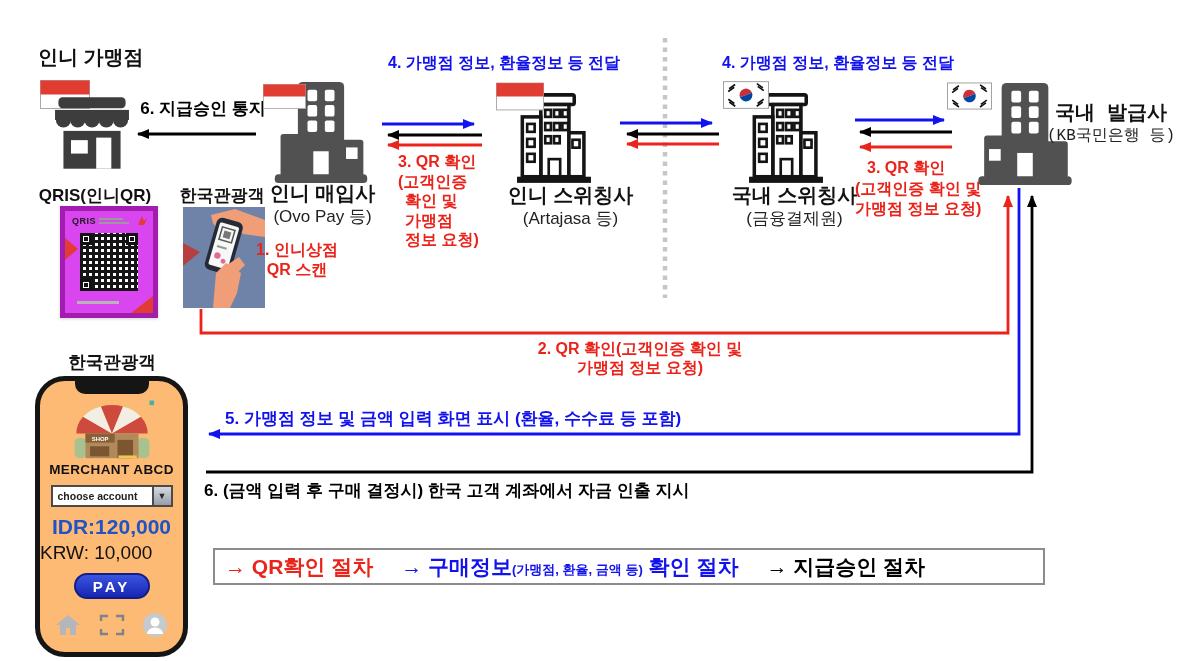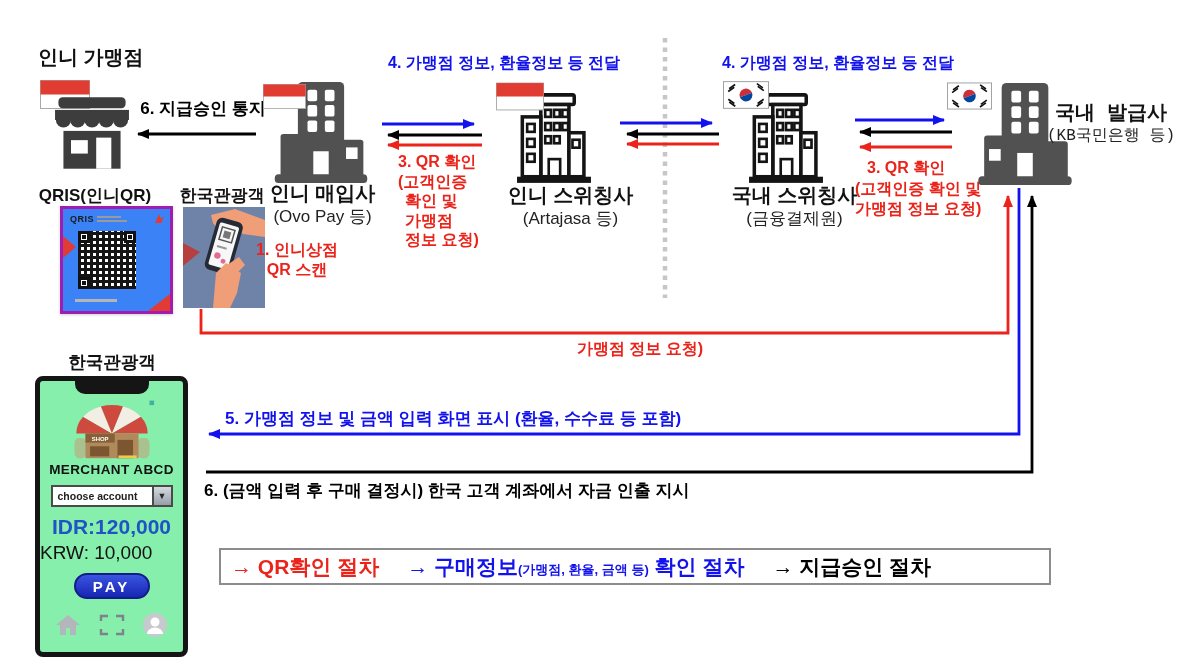--- a/index.html
+++ b/index.html
@@ -10,38 +10,38 @@
   .nowrap{white-space:nowrap;}
   .b{font-weight:700;}
   .red{color:#ea241b;}
   .blue{color:#1212ee;}
   .blk{color:#000;}
   .node-label{font-size:20px;font-weight:700;color:#111;line-height:1.15;}
   .node-sub{font-size:17px;font-weight:400;color:#222;}
   .step16{font-size:16px;line-height:19.5px;}
   .step17{font-size:17px;}
   
-  .qrcard{background:#3b82f6;border:3px solid #a21caf;box-shadow:0 1px 3px rgba(0,0,0,.18);padding-left:19px;}
+  .qrcard{background:#d946ef;border:5px solid #a21caf;box-shadow:0 1px 3px rgba(0,0,0,.18);}
   .qrcard .brand{position:absolute;left:7px;top:5px;font-size:9px;font-weight:700;color:#1a1a1a;letter-spacing:.5px;}
   .qrcard .hbar{position:absolute;background:#9a9a9a;height:2px;}
   .qrcard .bird{position:absolute;right:6px;top:5px;width:9px;height:9px;background:#e23b36;
                 clip-path:polygon(0 100%,45% 0,65% 55%,100% 20%,70% 100%);}
   .qrcard .tri-l{position:absolute;left:0;top:27px;width:13px;height:22px;background:#e23b36;
                  clip-path:polygon(0 0,100% 50%,0 100%);}
   .qrcard .tri-br{position:absolute;right:0;bottom:0;width:22px;height:17px;background:#e23b36;
                   clip-path:polygon(100% 0,100% 100%,0 100%);}
   .qrcard .qr{position:absolute;left:15px;top:22px;width:58px;height:58px;
       background:
         repeating-linear-gradient(0deg,#151515 0 3px,transparent 3px 6px),
         repeating-linear-gradient(90deg,#151515 0 3px,#fff 3px 6px);}
   .finder{position:absolute;width:12px;height:12px;border:3px solid #111;background:#fff;box-sizing:border-box;}
   .finder::after{content:"";position:absolute;left:1px;top:1px;width:4px;height:4px;background:#111;}
   .qrcard .cap{position:absolute;left:12px;bottom:9px;width:42px;height:3px;background:#b5b5b5;}
   
-  .phone{box-sizing:border-box;width:153px;height:281px;border:5px solid #151515;border-radius:8px;background:#86efac;}
+  .phone{box-sizing:border-box;width:153px;height:281px;border:5px solid #151515;border-radius:30px;background:#fdba74;}
   .notch{position:absolute;left:50%;top:0;transform:translateX(-50%);width:74px;height:13px;background:#151515;
          border-radius:0 0 10px 10px;}
   .merchant{margin-top:2px;text-align:center;font-size:13.5px;font-weight:700;letter-spacing:.4px;color:#111;}
   .dropdown{margin:8px auto 0;width:122px;height:22px;border:2px solid #4a4a4a;background:#fff;display:flex;
             align-items:center;box-sizing:border-box;}
   .dropdown .txt{flex:1;font-size:10.5px;font-weight:700;color:#222;padding-left:5px;}
   .dropdown .btn{width:19px;height:100%;background:linear-gradient(#d6dadf,#969ea8);border-left:2px solid #4a4a4a;
             display:flex;align-items:center;justify-content:center;font-size:9px;color:#23292e;box-sizing:border-box;}
   .idr{margin-top:8px;text-align:center;font-size:21px;font-weight:700;color:#2053c5;}
   .krw{margin-top:3px;text-align:left;font-size:19px;color:#111;}
@@ -297,20 +297,21 @@
       <rect x="37" y="21" width="8" height="1.8" transform="rotate(-35 41 22)"></rect>
       <rect x="36" y="24" width="8" height="1.8" transform="rotate(-35 40 25)"></rect>
     </g>
   </svg>
   <div class="abs ctr" style="left:1026px;top:102px;width:170px;font-family:Liberation Mono, monospace;">
     <div class="node-label">국내 발급사</div>
     <div class="node-sub" style="font-size:16px;">(KB국민은행 등)</div>
   </div>
 
   <div class="abs ctr b red step16" style="left:470px;top:340px;width:340px;line-height:18.5px;">
+    <div>2. QR 확인(고객인증 확인 및</div>
     <div>가맹점 정보 요청)</div>
   </div>
 
   <div class="abs b blue step17 nowrap" style="left:225px;top:407px;">5. 가맹점 정보 및 금액 입력 화면 표시 (환율, 수수료 등 포함)</div>
 
   <div class="abs b blk step17 nowrap" style="left:204px;top:479px;">6. (금액 입력 후 구매 결정시) 한국 고객 계좌에서 자금 인출 지시</div>
 
   <div class="abs ctr b" style="left:52px;top:350px;width:120px;font-size:17.5px;color:#111;">한국관광객</div>
   <div class="abs phone" style="left:35px;top:376px;">
     <div class="notch"></div>
@@ -351,19 +352,19 @@
         </g>
       </svg>
       <svg width="26" height="26" viewBox="0 0 26 26">
         <circle cx="13" cy="13" r="12" fill="#c6c9cd"></circle>
         <circle cx="13" cy="10" r="4.5" fill="#fff"></circle>
         <path d="M5,22 a8,6.5 0 0 1 16,0 Z" fill="#fff"></path>
       </svg>
     </div>
   </div>
 
-  <div class="abs legend" style="left:219px;top:548px;">
+  <div class="abs legend" style="left:213px;top:548px;">
     <span class="lg red">→ QR확인 절차</span>
     <span class="lg blue"><span>→ 구매정보</span><span class="sm">(가맹점, 환율, 금액 등)</span><span> 확인 절차</span></span>
     <span class="lg blk">→ 지급승인 절차</span>
   </div>
 
 </div>
 
 </body></html>

